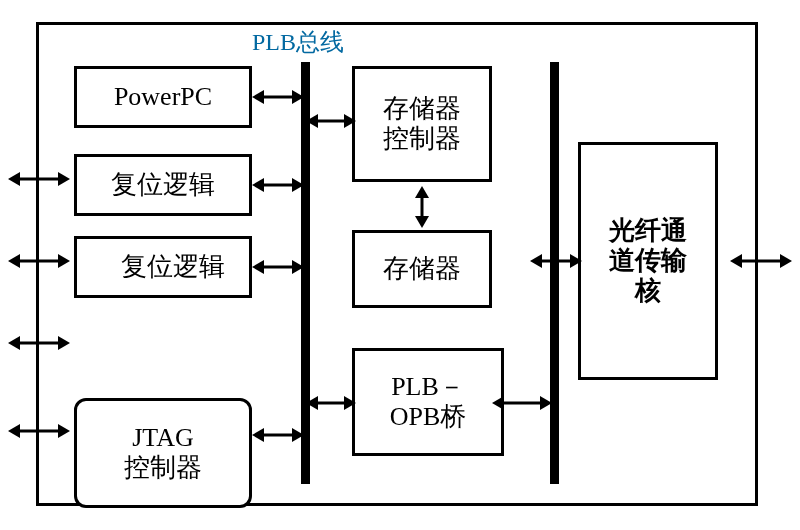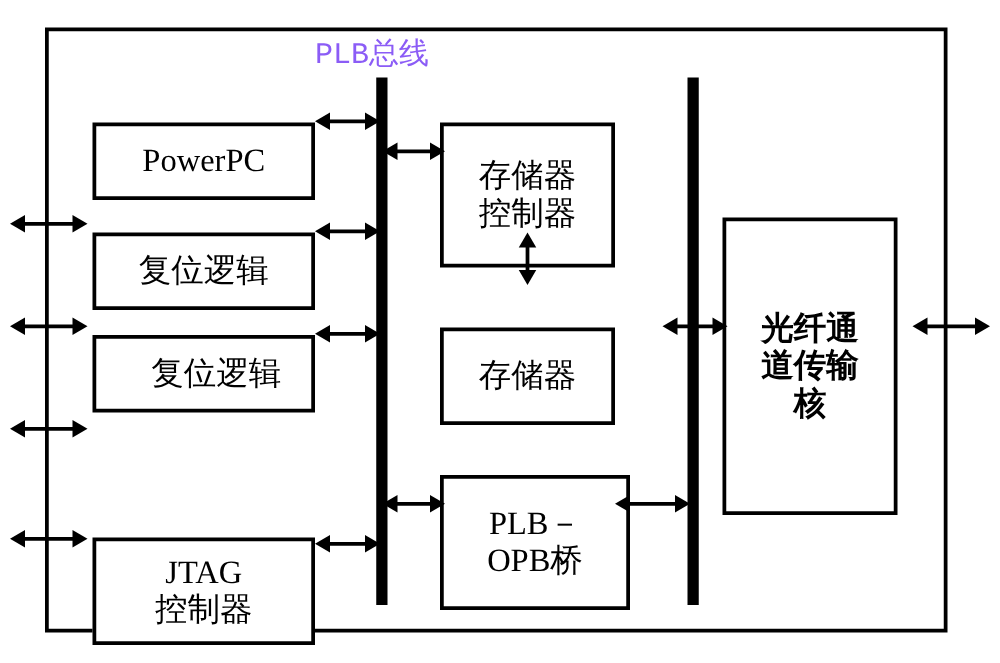--- a/index.html
+++ b/index.html
@@ -9,29 +9,29 @@
   
   .chip-border{
     position:absolute;left:36px;top:22px;width:722px;height:484px;
     border:3px solid #000;box-sizing:border-box;background:#fff;
   }
 
   
   .box{
     position:absolute;box-sizing:border-box;border:3px solid #000;background:#fff;
     display:flex;align-items:center;justify-content:center;text-align:center;
-    line-height:1.15;color:#000;margin-top:32px;
+    line-height:1.15;color:#000;
   }
   .box span{display:block;padding:0 2px;}
 
   
   .bus{position:absolute;background:#000;}
 
   
-  .lbl{position:absolute;color:#8b5cf6;white-space:nowrap;font-family:Liberation Mono, monospace;}
+  .lbl{position:absolute;color:#0369a1;white-space:nowrap;}
 
   
   .arrow{position:absolute;}
   .arrow svg{display:block;overflow:visible;}
 
   .f26{font-size:26px;}
   .f24{font-size:24px;}
 </style>
 </head>
 <body>
@@ -51,21 +51,21 @@
 
   <div class="box f26" style="left:74px;top:154px;width:178px;height:62px;">
     <span>复位逻辑</span>
   </div>
 
   <div class="box f26" style="left:74px;top:236px;width:178px;height:62px;padding-left:20px;">
     <span>复位逻辑</span>
   </div>
 
 
-  <div class="box f26" style="left:74px;top:398px;width:178px;height:86px;white-space:pre-line;">
+  <div class="box f26" style="left:74px;top:398px;width:178px;height:110px;white-space:pre-line;border-radius:12px;">
     <span>JTAG
 控制器</span>
   </div>
 
   <div class="box f26" style="left:352px;top:66px;width:140px;height:116px;white-space:pre-line;">
     <span>存储器
 控制器</span>
   </div>
 
   <div class="box f26" style="left:352px;top:230px;width:140px;height:78px;">

